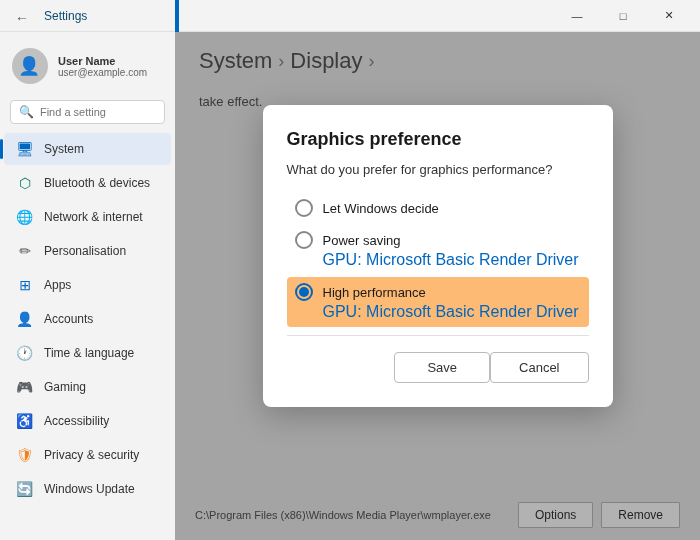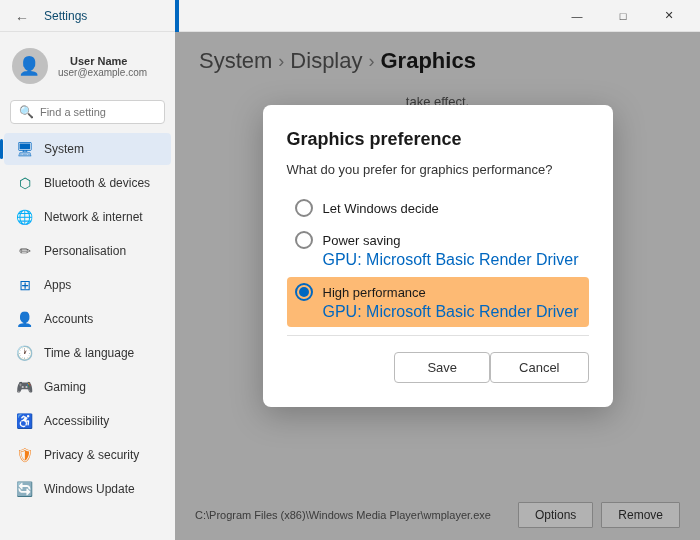--- a/index.html
+++ b/index.html
@@ -99,21 +99,20 @@
       flex-direction: column;
     }
     .user-name {
       font-size: 11px;
       font-weight: 600;
       color: #333;
       max-width: 110px;
       overflow: hidden;
       text-overflow: ellipsis;
       white-space: nowrap;
-      margin-left: 12px;
     }
     .user-email {
       font-size: 10px;
       color: #666;
       max-width: 110px;
       overflow: hidden;
       text-overflow: ellipsis;
       white-space: nowrap;
     }
 
@@ -204,21 +203,20 @@
     }
     .breadcrumb-item { font-weight: 400; color: #555; }
     .breadcrumb-sep { color: #888; font-size: 18px; }
     .breadcrumb-current { font-weight: 700; color: #1a1a1a; }
 
     
     .bg-text {
       padding: 8px 24px;
       font-size: 13px;
       color: #555;
-      text-align: center;
     }
 
     
     .bottom-bar {
       position: absolute;
       bottom: 0;
       right: 0;
       left: 0;
       padding: 12px 20px;
       display: flex;
@@ -460,21 +458,20 @@
 
   <div class="accent-bar"></div>
 
   <div class="main-content">
     <div class="content-header">
       <div class="breadcrumb">
         <span class="breadcrumb-item">System</span>
         <span class="breadcrumb-sep">›</span>
         <span class="breadcrumb-item">Display</span>
         <span class="breadcrumb-sep">›</span>
-        <span class="breadcrumb-current">Graphics</span>
       </div>
     </div>
 
     <div class="bg-text">take effect.</div>
 
     <div class="bottom-bar">
       <span class="file-path">C:\Program Files (x86)\Windows Media Player\wmplayer.exe</span>
       <div class="bottom-buttons">
         <button class="action-btn">Options</button>
         <button class="action-btn">Remove</button>

